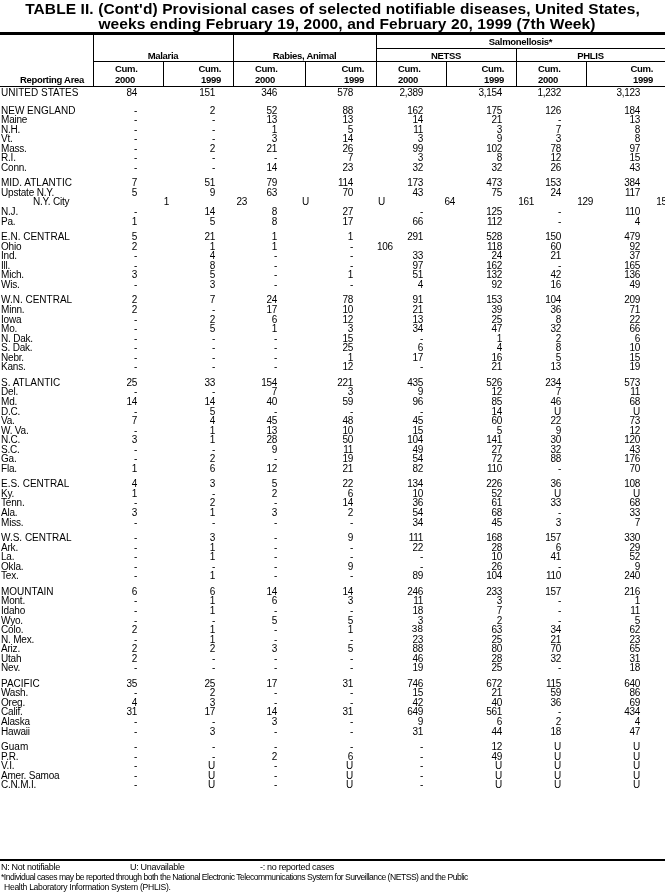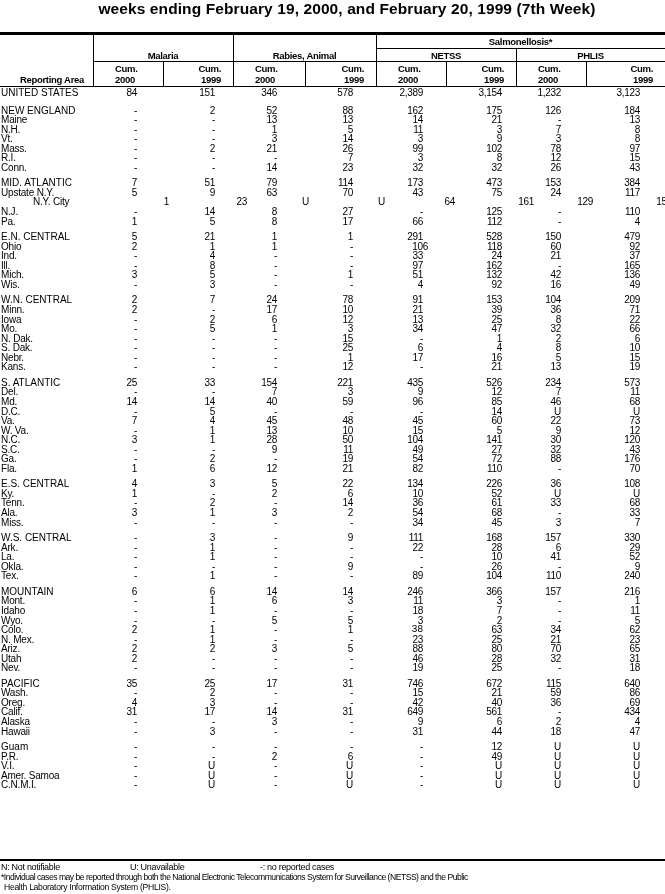--- a/index.html
+++ b/index.html
@@ -28,20 +28,21 @@
   .row { position: absolute; left: 0; width: 665px; height: 10px; font-size: 10px; line-height: 10px; }
   .row .area { position: absolute; left: 1px; white-space: nowrap; letter-spacing: -0.2px; }
   .row .c { position: absolute; text-align: right; width: 40px; white-space: nowrap; letter-spacing: -0.3px; }
   .row.region .area { letter-spacing: 0px; }
   .foot { position: absolute; left: 1px; font-size: 9px; line-height: 9px; letter-spacing: -0.3px; white-space: nowrap; }
 </style>
 </head>
 <body>
 
 <div class="title">
+  <span class="l1">TABLE  II. (Cont'd) Provisional cases of selected notifiable diseases, United States,</span>
   <span class="l2">weeks ending February 19, 2000, and February 20, 1999 (7th Week)</span>
 </div>
 
 <div class="thick" style="top:32px;"></div>
 <div class="thin" style="left:376px; top:48px; width:289px; height:1px;"></div>
 <div class="thin" style="left:93px; top:61px; width:572px; height:1px;"></div>
 <div class="thin" style="left:0; top:86px; width:665px; height:1px;"></div>
 
 <div class="vl" style="left:93px; top:34px; height:53px;"></div>
 <div class="vl" style="left:233px; top:34px; height:53px;"></div>
@@ -232,21 +233,21 @@
       <span class="c" style="left: 462px;">528</span>
       <span class="c" style="left: 521px;">150</span>
       <span class="c" style="left: 600px;">479</span>
     </div>
     <div class="row" style="top: 154px;">
       <span class="area">Ohio</span>
       <span class="c" style="left: 97px;">2</span>
       <span class="c" style="left: 175px;">1</span>
       <span class="c" style="left: 237px;">1</span>
       <span class="c" style="left: 313px;">-</span>
-      <span class="c" style="left: 388px;">106</span>
+      <span class="c" style="left: 365px; text-align: center;">106</span>
       <span class="c" style="left: 462px;">118</span>
       <span class="c" style="left: 521px;">60</span>
       <span class="c" style="left: 600px;">92</span>
     </div>
     <div class="row" style="top: 163px;">
       <span class="area">Ind.</span>
       <span class="c" style="left: 97px;">-</span>
       <span class="c" style="left: 175px;">4</span>
       <span class="c" style="left: 237px;">-</span>
       <span class="c" style="left: 313px;">-</span>
@@ -596,21 +597,21 @@
       <span class="c" style="left: 521px;">110</span>
       <span class="c" style="left: 600px;">240</span>
     </div>
     <div class="row region" style="top: 499px;">
       <span class="area">MOUNTAIN</span>
       <span class="c" style="left: 97px;">6</span>
       <span class="c" style="left: 175px;">6</span>
       <span class="c" style="left: 237px;">14</span>
       <span class="c" style="left: 313px;">14</span>
       <span class="c" style="left: 383px;">246</span>
-      <span class="c" style="left: 462px;">366</span>
+      <span class="c" style="left: 462px;">233</span>
       <span class="c" style="left: 521px;">157</span>
       <span class="c" style="left: 600px;">216</span>
     </div>
     <div class="row" style="top: 508px;">
       <span class="area">Mont.</span>
       <span class="c" style="left: 97px;">-</span>
       <span class="c" style="left: 175px;">1</span>
       <span class="c" style="left: 237px;">6</span>
       <span class="c" style="left: 313px;">3</span>
       <span class="c" style="left: 383px;">11</span>

